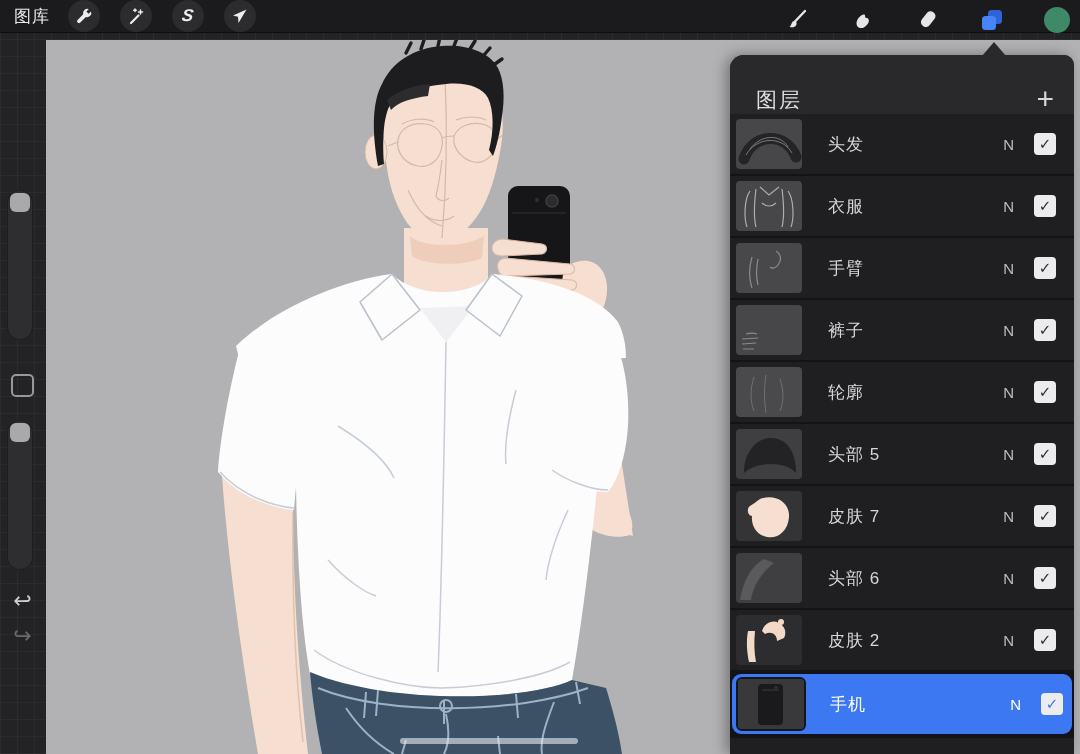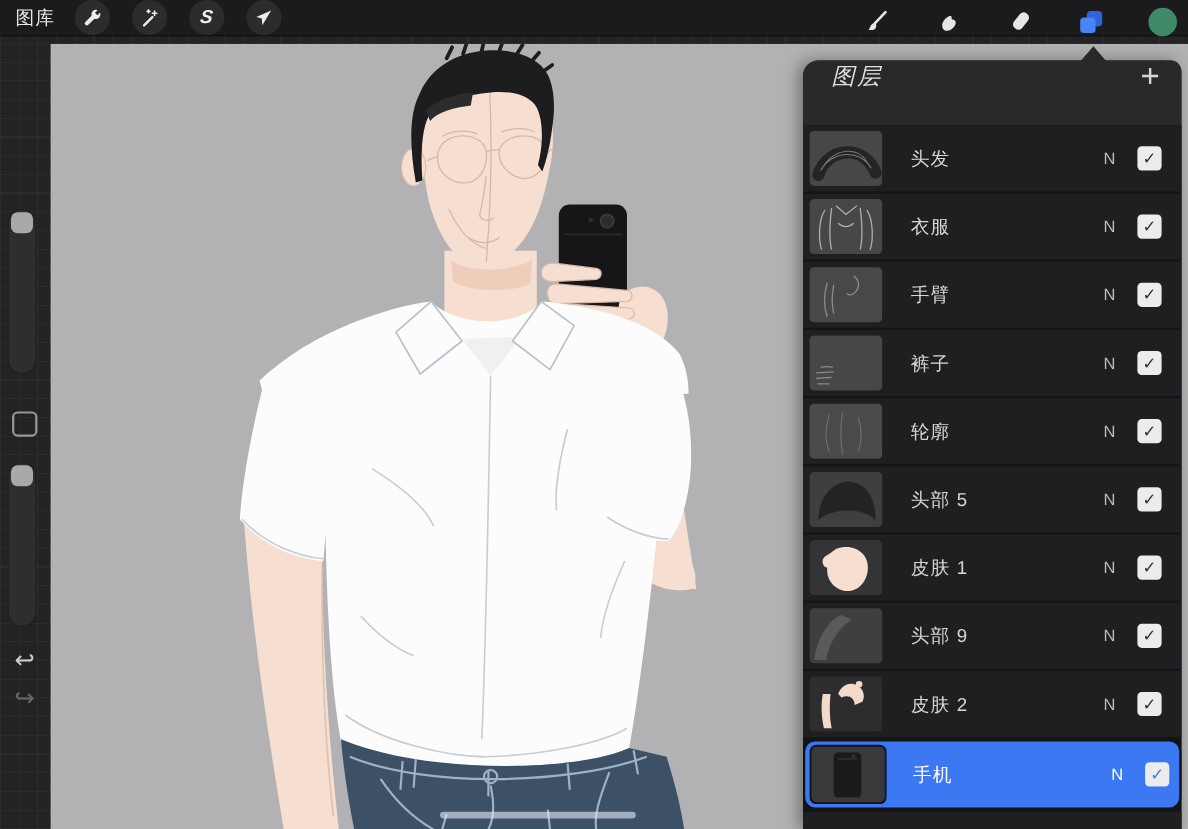--- a/index.html
+++ b/index.html
@@ -34,21 +34,21 @@
   .modify-btn{position:absolute;left:11px;top:334px;width:19px;height:19px;border:2px solid #98989a;border-radius:5px;background:transparent;}
   .undo-btn,.redo-btn{position:absolute;left:0;width:45px;height:32px;display:flex;align-items:center;justify-content:center;
         font-family:"DejaVu Sans",sans-serif;font-size:22px;line-height:1;}
   .undo-btn{top:545px;color:#cdcdcf;}
   .redo-btn{top:580px;color:#69696b;}
   
   .panel-caret{position:absolute;left:982px;top:42px;width:0;height:0;z-index:31;
                border-left:12px solid transparent;border-right:12px solid transparent;border-bottom:14px solid #29292b;}
   .layers-panel{position:absolute;left:730px;top:55px;width:344px;height:699px;background:#202023;
                 border-radius:14px 10px 0 0;z-index:25;box-shadow:-4px 0 14px rgba(0,0,0,.35);}
-  .panel-header{height:59px;background:#29292b;border-radius:14px 10px 0 0;display:flex;align-items:flex-start;font-style:italic;}
+  .panel-header{height:59px;background:#29292b;border-radius:14px 10px 0 0;display:flex;align-items:flex-end;}
   .panel-title{color:#dfdfdf;font-size:21px;margin-left:26px;letter-spacing:2px;flex:1;}
   .add-layer{color:#d6d6d6;font-size:30px;font-weight:300;margin-right:20px;line-height:1;cursor:default;}
   .layers-list{position:absolute;left:0;top:59px;width:344px;bottom:0;background:#141416;display:flex;flex-direction:column;gap:2px;}
   .layer-row{height:60px;background:#1f1f22;display:flex;align-items:center;padding-right:18px;flex:none;justify-content:center;}
   .layer-row.selected{height:64px;background:#3b78f2;border-radius:11px;border:2px solid #121218;
                       margin:0 0 0 0;padding-right:9px;box-sizing:border-box;}
   .layers-list .filler{flex:1;background:#1f1f22;}
   .thumb{width:66px;height:50px;border-radius:4px;margin-left:6px;overflow:hidden;flex:none;}
   .layer-row.selected .thumb{outline:2px solid #15151a;}
   .thumb svg{display:block;}
@@ -306,31 +306,31 @@
     <div class="layer-name">头部 5</div>
     <div class="blend-badge">N</div>
     <div class="checkbox">✓</div>
   </div>
       <div class="layer-row">
     <div class="thumb" style="background: rgb(52, 52, 55);">
           <svg width="66" height="50" viewBox="0 0 66 50">
             <path d="M24 8 C40 2 54 12 53 26 C52 40 42 48 31 46 C21 44 15 35 16 25 C12 25 10 18 14 15 C17 13 20 11 24 8 Z" fill="#F6DFD0"></path>
           </svg>
         </div>
-    <div class="layer-name">皮肤 1</div>
+    <div class="layer-name">皮肤 7</div>
     <div class="blend-badge">N</div>
     <div class="checkbox">✓</div>
   </div>
       <div class="layer-row">
     <div class="thumb" style="background: rgb(63, 63, 66);">
           <svg width="66" height="50" viewBox="0 0 66 50">
             <path d="M4 47 C7 28 15 13 28 6 L38 10 C25 20 17 33 15 47 Z" fill="#5A5A5C"></path>
           </svg>
         </div>
-    <div class="layer-name">头部 9</div>
+    <div class="layer-name">头部 6</div>
     <div class="blend-badge">N</div>
     <div class="checkbox">✓</div>
   </div>
       <div class="layer-row">
     <div class="thumb" style="background: rgb(45, 45, 48);">
           <svg width="66" height="50" viewBox="0 0 66 50">
             <g fill="#F2D9C8">
               <path d="M12 16 C10 26 11 38 13 47 L20 47 C18 37 18 26 19 16 Z"></path>
               <path d="M26 16 C28 9 36 4 43 8 C49 11 51 18 48 23 L41 26 C41 19 35 16 29 19 Z"></path>
               <circle cx="45" cy="7" r="3"></circle>

